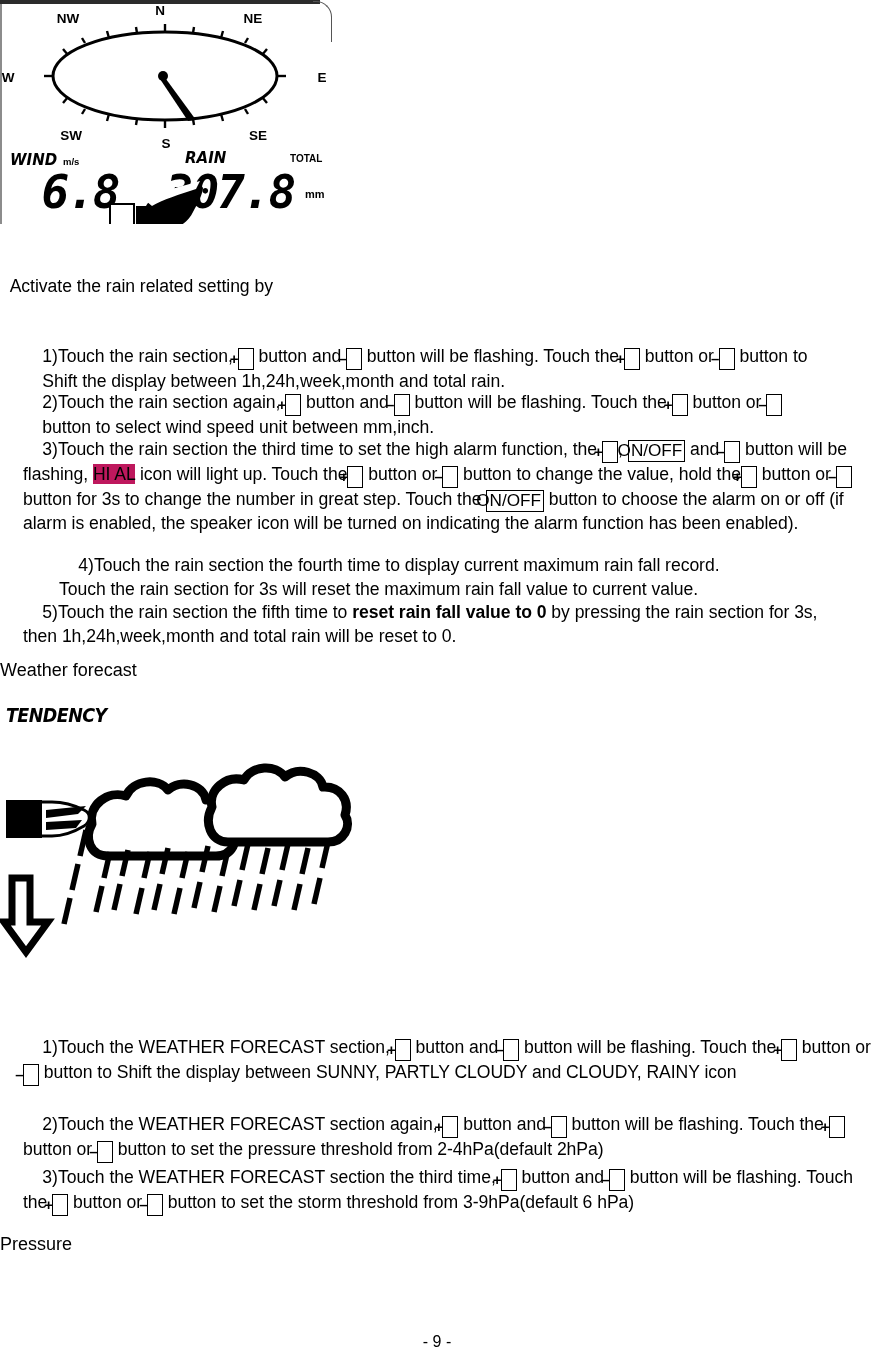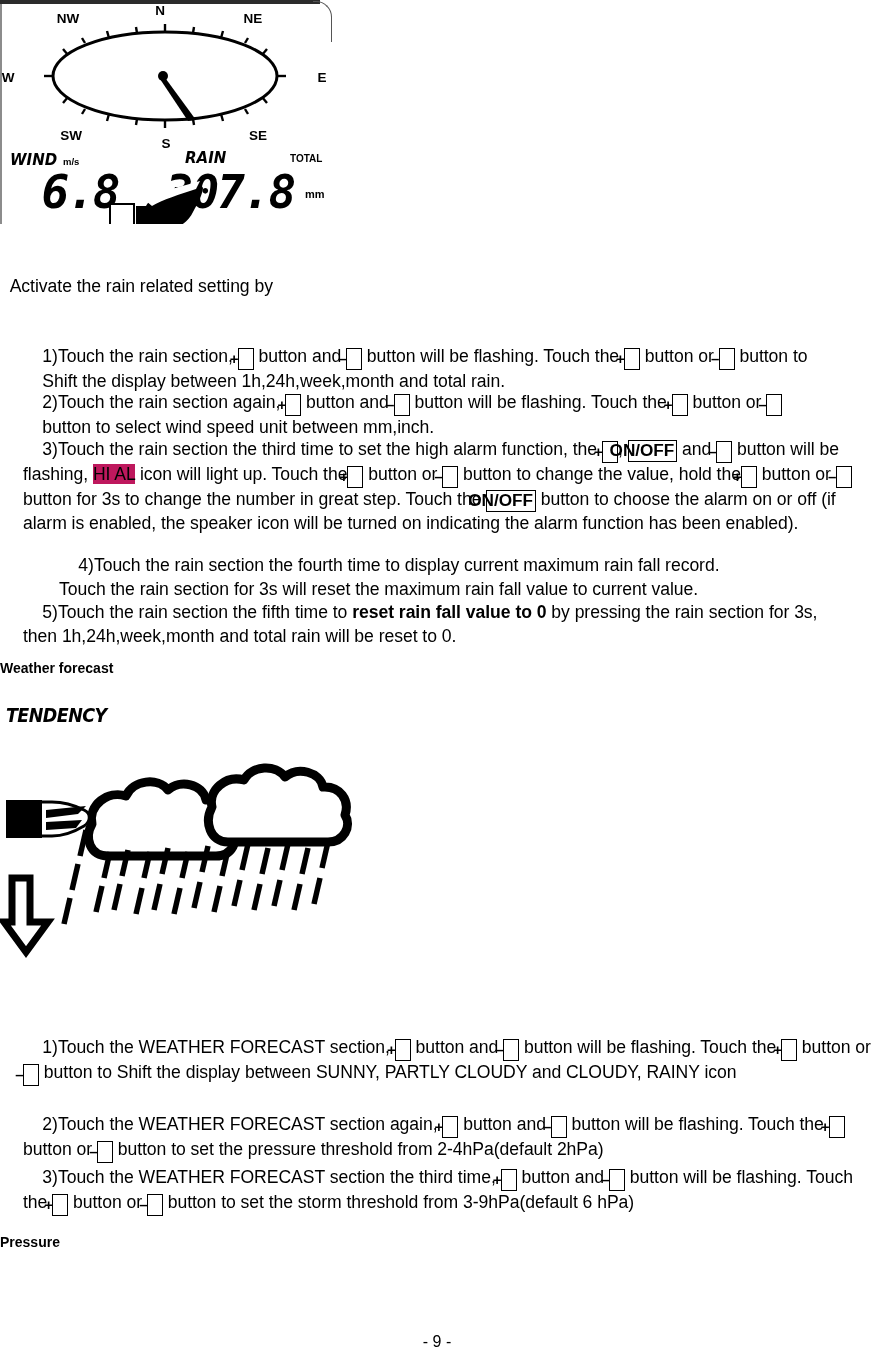--- a/index.html
+++ b/index.html
@@ -71,35 +71,35 @@
     text-align: center;
     vertical-align: -2px;
     background: #fff;
   }
   .key-pm {
     width: 12px;
     padding: 2px 1px 3px 1px;
     font-size: 15px;
   }
   .key-word {
-    padding: 1px 2px 2px 4px;
-    font-weight: bold;
+    padding: 1px 2px 2px 12px;
+    font-weight: normal;
     font-size: 17.2px;
     vertical-align: -1px;
   }
   .hl {
     background: #be185d;
   }
   .bold { font-weight: bold; }
 
   
   .heading {
     position: absolute;
-    font-size: 14px;
-    font-weight: bold;
+    font-size: 18px;
+    font-weight: normal;
   }
 
   
   .tendency {
     position: absolute;
     left: 6px;
     top: 704px;
     font-family: "DejaVu Sans", sans-serif;
     font-weight: bold;
     font-style: italic;

